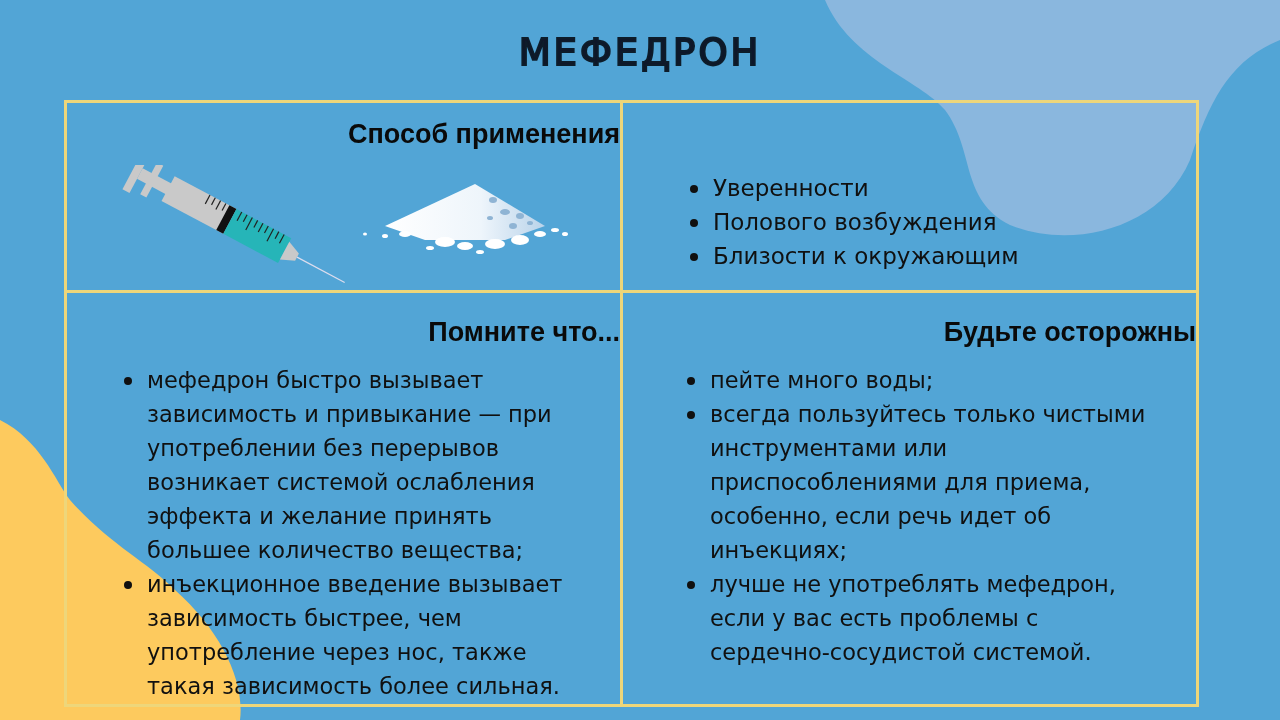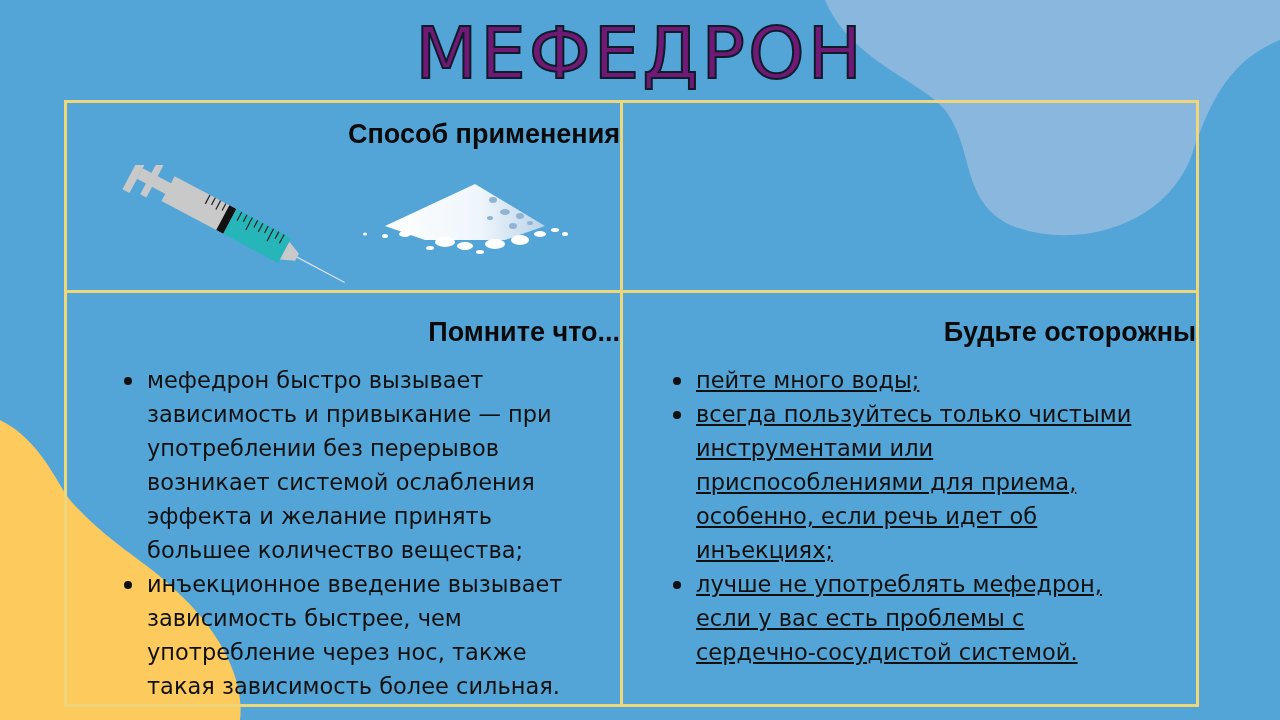--- a/index.html
+++ b/index.html
@@ -12,23 +12,23 @@
     }
     .blob { position: absolute; pointer-events: none; }
     .blob-light { left: 0; top: 0; width: 1280px; height: 720px; }
     .blob-yellow { left: 0; top: 0; width: 1280px; height: 720px; }
 
     .title {
       position: absolute;
       left: 0; right: 0; top: 18px;
       text-align: center;
       font-family: "DejaVu Sans", sans-serif;
-      font-size: 72px;
+      font-size: 37px;
       letter-spacing: 3px;
-      color: #701a75;
+      color: #0f172a;
       -webkit-text-stroke: 2px #0d1c2a;
       font-weight: normal;
       line-height: 70px;
     }
 
     .grid {
       position: absolute;
       left: 64px; top: 100px;
       width: 1135px; height: 607px;
       border: 3px solid #eed67a;
@@ -64,21 +64,21 @@
     ul.bullets li { position: relative; padding-left: 25px; }
     ul.bullets li .dot {
       position: absolute; left: 2px; top: 14px;
       width: 8px; height: 8px; border-radius: 50%;
       background: #101010;
     }
     .tr ul.bullets { left: 65px; top: 68px; font-size: 23px; }
     .bl ul.bullets { left: 55px; top: 262px; top: 262px; }
     .bl ul.bullets { top: 260px; top: 258px; }
     .bl ul.bullets { top: 258px; }
-    .br ul.bullets { left: 48px; top: 258px; text-decoration: underline; }
+    .br ul.bullets { left: 62px; top: 258px; }
     .bl ul.bullets, .br ul.bullets { top: 70px; }
 
     .illus-syringe { position: absolute; left: 55px; top: 62px; }
     .illus-powder { position: absolute; left: 278px; top: 75px; }
   </style>
 </head>
 <body>
 
 <svg class="blob blob-light" viewBox="0 0 1280 720">
   <path d="M825 0 C 850 60, 920 80, 945 110 C 975 150, 960 200, 1010 225 C 1070 250, 1160 230, 1190 160 C 1210 100, 1230 60, 1280 40 L 1280 0 Z" fill="#8ab7de"></path>
@@ -148,20 +148,25 @@
           <ellipse cx="40" cy="58" rx="3" ry="2"></ellipse>
         <ellipse cx="20" cy="56" rx="2" ry="1.5"></ellipse>
           <ellipse cx="135" cy="74" rx="4" ry="2"></ellipse>
         <ellipse cx="220" cy="56" rx="3" ry="2"></ellipse>
           <ellipse cx="85" cy="70" rx="4" ry="2"></ellipse>
       </g>
     </svg>
   </div>
 
   <div class="cell tr">
+    <ul class="bullets">
+      <li><span class="dot"></span><span>Уверенности</span></li>
+      <li><span class="dot"></span><span>Полового возбуждения</span></li>
+      <li><span class="dot"></span><span>Близости к окружающим</span></li>
+    </ul>
   </div>
 
   <div class="cell bl">
     <div class="cell-heading">Помните что...</div>
     <ul class="bullets">
       <li>
           <span class="dot"></span>
         <div>мефедрон быстро вызывает</div>
         <div>зависимость и привыкание — при</div>
         <div>употреблении без перерывов</div>

